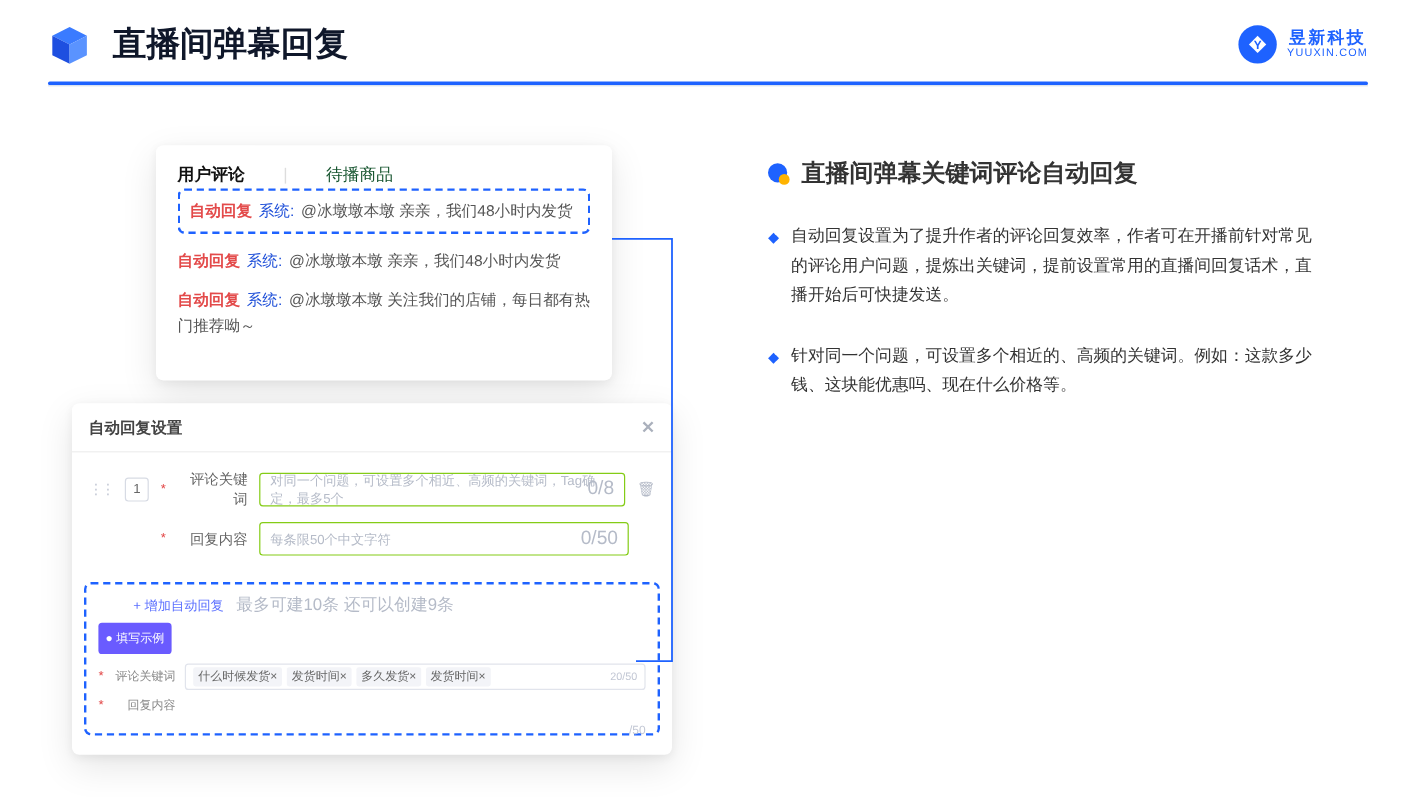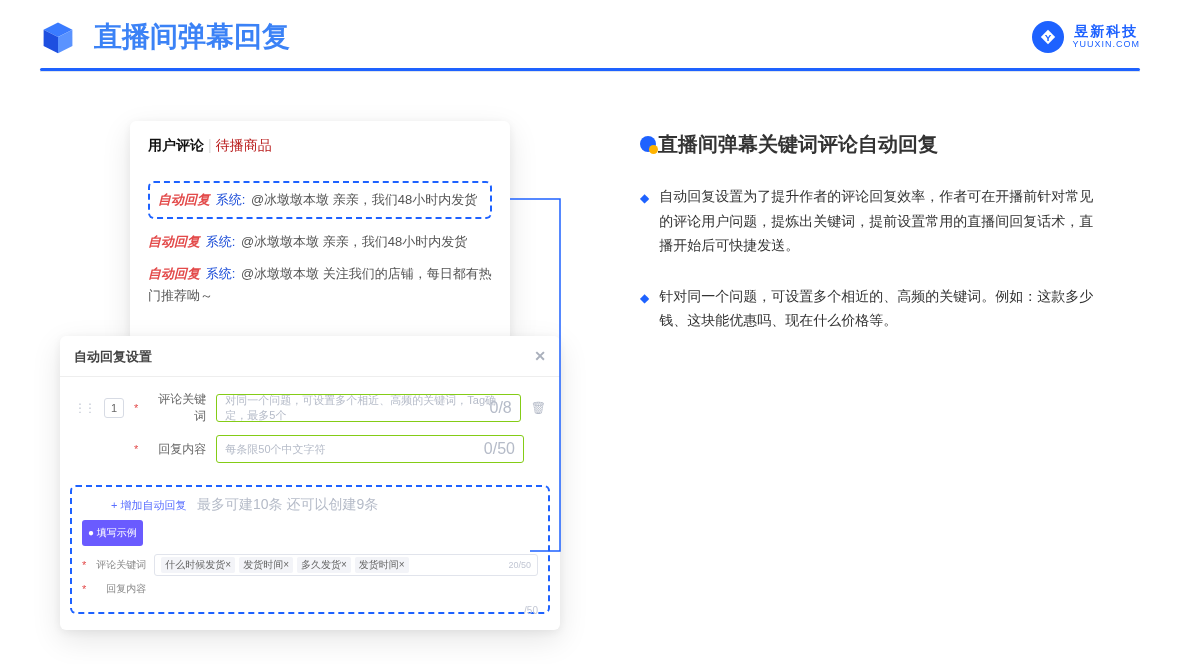--- a/index.html
+++ b/index.html
@@ -18,21 +18,21 @@
     align-items: center;
     padding: 18px 40px 12px 40px;
   }
   .header-icon {
     width: 36px; height: 36px;
     margin-right: 18px;
   }
   .header-title {
     font-size: 28px;
     font-weight: 600;
-    color: #3b82f6;
+    color: #0f172a;
   }
   .logo-right {
     margin-left: auto;
     display: flex;
     align-items: center;
     gap: 8px;
   }
   .logo-mark {
     width: 32px; height: 32px;
     background: #1e62ff;
@@ -76,31 +76,31 @@
   
   .card-comments {
     width: 380px;
     background: #fff;
     border-radius: 6px;
     box-shadow: 0 10px 30px rgba(0,0,0,0.10), 0 2px 8px rgba(0,0,0,0.06);
     padding: 16px 18px 24px 18px;
     margin-left: 70px;
     position: relative;
   }
-  .tabs { display:flex; gap:4px; font-size:14px; margin-bottom:26px;}
+  .tabs { display:flex; gap:32px; font-size:14px; margin-bottom:2px;}
   .tab-active { color:#111; font-weight:700; }
-  .tab-inactive { color:#b91c1c; }
+  .tab-inactive { color:#14532d; }
   .tab-divider { color:#ddd; }
 
   .comment-row {
     font-size:13px; line-height:1.7;
     margin-bottom:10px;
     color:#555;
   }
-  .comment-row .ar-label{ color:#e34a4a; font-weight:600; margin-right:2px;font-style:italic;}
+  .comment-row .ar-label{ color:#e34a4a; font-weight:600; margin-right:2px;}
   .comment-row .sys-label{ color:#1d4ed8; margin-right:2px;}
 
   .highlight-box {
     border: 2px dashed #1e62ff;
     border-radius:6px;
     padding:6px 8px;
     margin-bottom:12px;
   }
 
   
@@ -183,21 +183,21 @@
 
   
   .connector{
     position:absolute;
     pointer-events:none;
     z-index:5;
   }
 
   
   .section-title{
-    display:flex; align-items:center; 
+    display:flex; align-items:center; gap:10px;
     font-size:20px; font-weight:700; color:#333;
     margin-bottom:26px;
   }
   .dot-icon{
     width:18px;height:18px;position:relative;
   }
   .dot-icon::before{
     content:""; position:absolute;
     width:16px;height:16px;border-radius:50%;
     background:#1e62ff; left:0; top:0;

